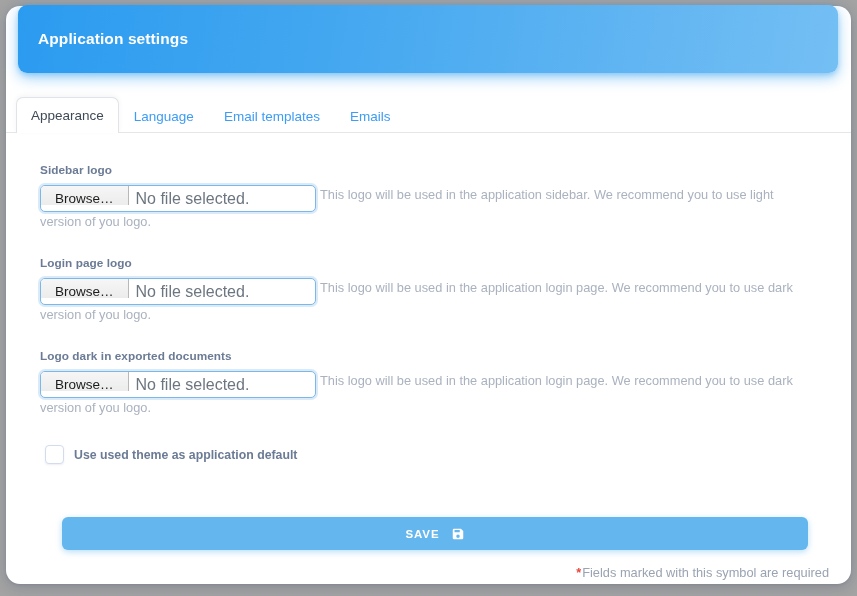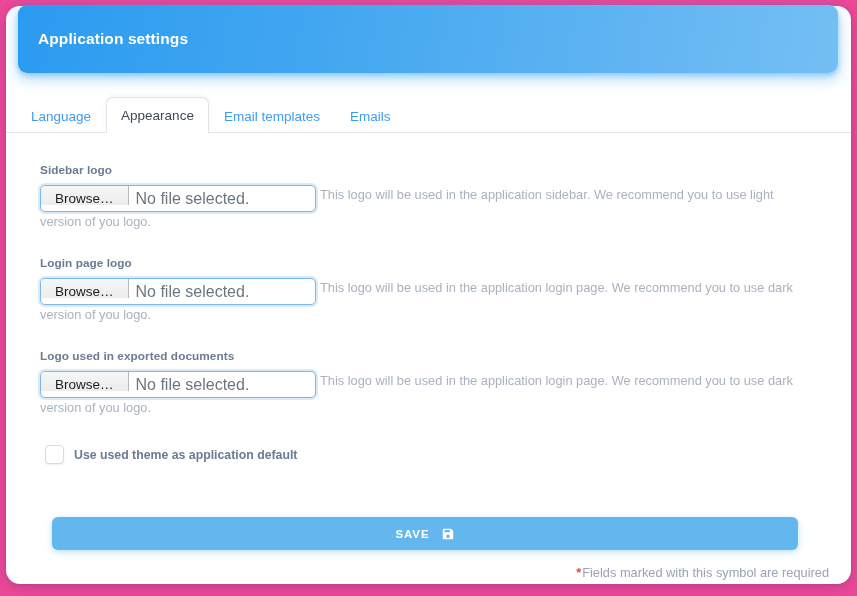--- a/index.html
+++ b/index.html
@@ -11,21 +11,21 @@
     height: 596px;
     background: #ffffff;
     font-family: "Liberation Sans", sans-serif;
     overflow: hidden;
   }
 
   .page {
     position: relative;
     width: 857px;
     height: 596px;
-    background: #ec4899;
+    background: #a3a3a3;
   }
 
   
   .card {
     position: absolute;
     left: 6px;
     top: 6px;
     width: 845px;
     height: 578px;
     background: #ffffff;
@@ -192,21 +192,21 @@
     font-size: 12.3px;
     font-weight: bold;
     color: #6b7b95;
     margin-left: 10px;
     cursor: pointer;
   }
 
   
   .save-button {
     position: absolute;
-    left: 46px;
+    left: 56px;
     top: 384px;
     width: 746px;
     height: 33px;
     border: none;
     border-radius: 6px;
     background: #63b6ee;
     color: #ffffff;
     font-size: 11.5px;
     font-weight: bold;
     letter-spacing: 0.9px;
@@ -244,22 +244,22 @@
 <body>
 
 <div class="page">
   <div class="card">
 
     <div class="card-header">
       <div class="card-header-title">Application settings</div>
     </div>
 
     <div class="tabs">
+      <div class="tab active">Appearance</div>
       <div class="tab">Language</div>
-      <div class="tab active">Appearance</div>
       <div class="tab">Email templates</div>
       <div class="tab">Emails</div>
     </div>
 
     <div class="card-body">
 
       <div class="form-group">
         <div class="form-label">Sidebar logo</div>
         <div class="field-row">
           <span class="file-input">
@@ -271,21 +271,21 @@
       <div class="form-group" style="margin-top:24px;">
         <div class="form-label">Login page logo</div>
         <div class="field-row">
           <span class="file-input">
             <span class="file-btn">Browse…</span><span class="file-name">No file selected.</span>
           </span><span class="help-text">This logo will be used in the application login page. We recommend you to use dark version of you logo.</span>
         </div>
       </div>
 
       <div class="form-group" style="margin-top:24px;">
-        <div class="form-label">Logo used in exported documents</div>
+        <div class="form-label">Logo dark in exported documents</div>
         <div class="field-row">
           <span class="file-input">
             <span class="file-btn">Browse…</span><span class="file-name">No file selected.</span>
           </span><span class="help-text">This logo will be used in the application login page. We recommend you to use dark version of you logo.</span>
         </div>
       </div>
 
       <div class="checkbox-row">
         <div class="checkbox-box"></div>
         <div class="checkbox-label">Use used theme as application default</div>

